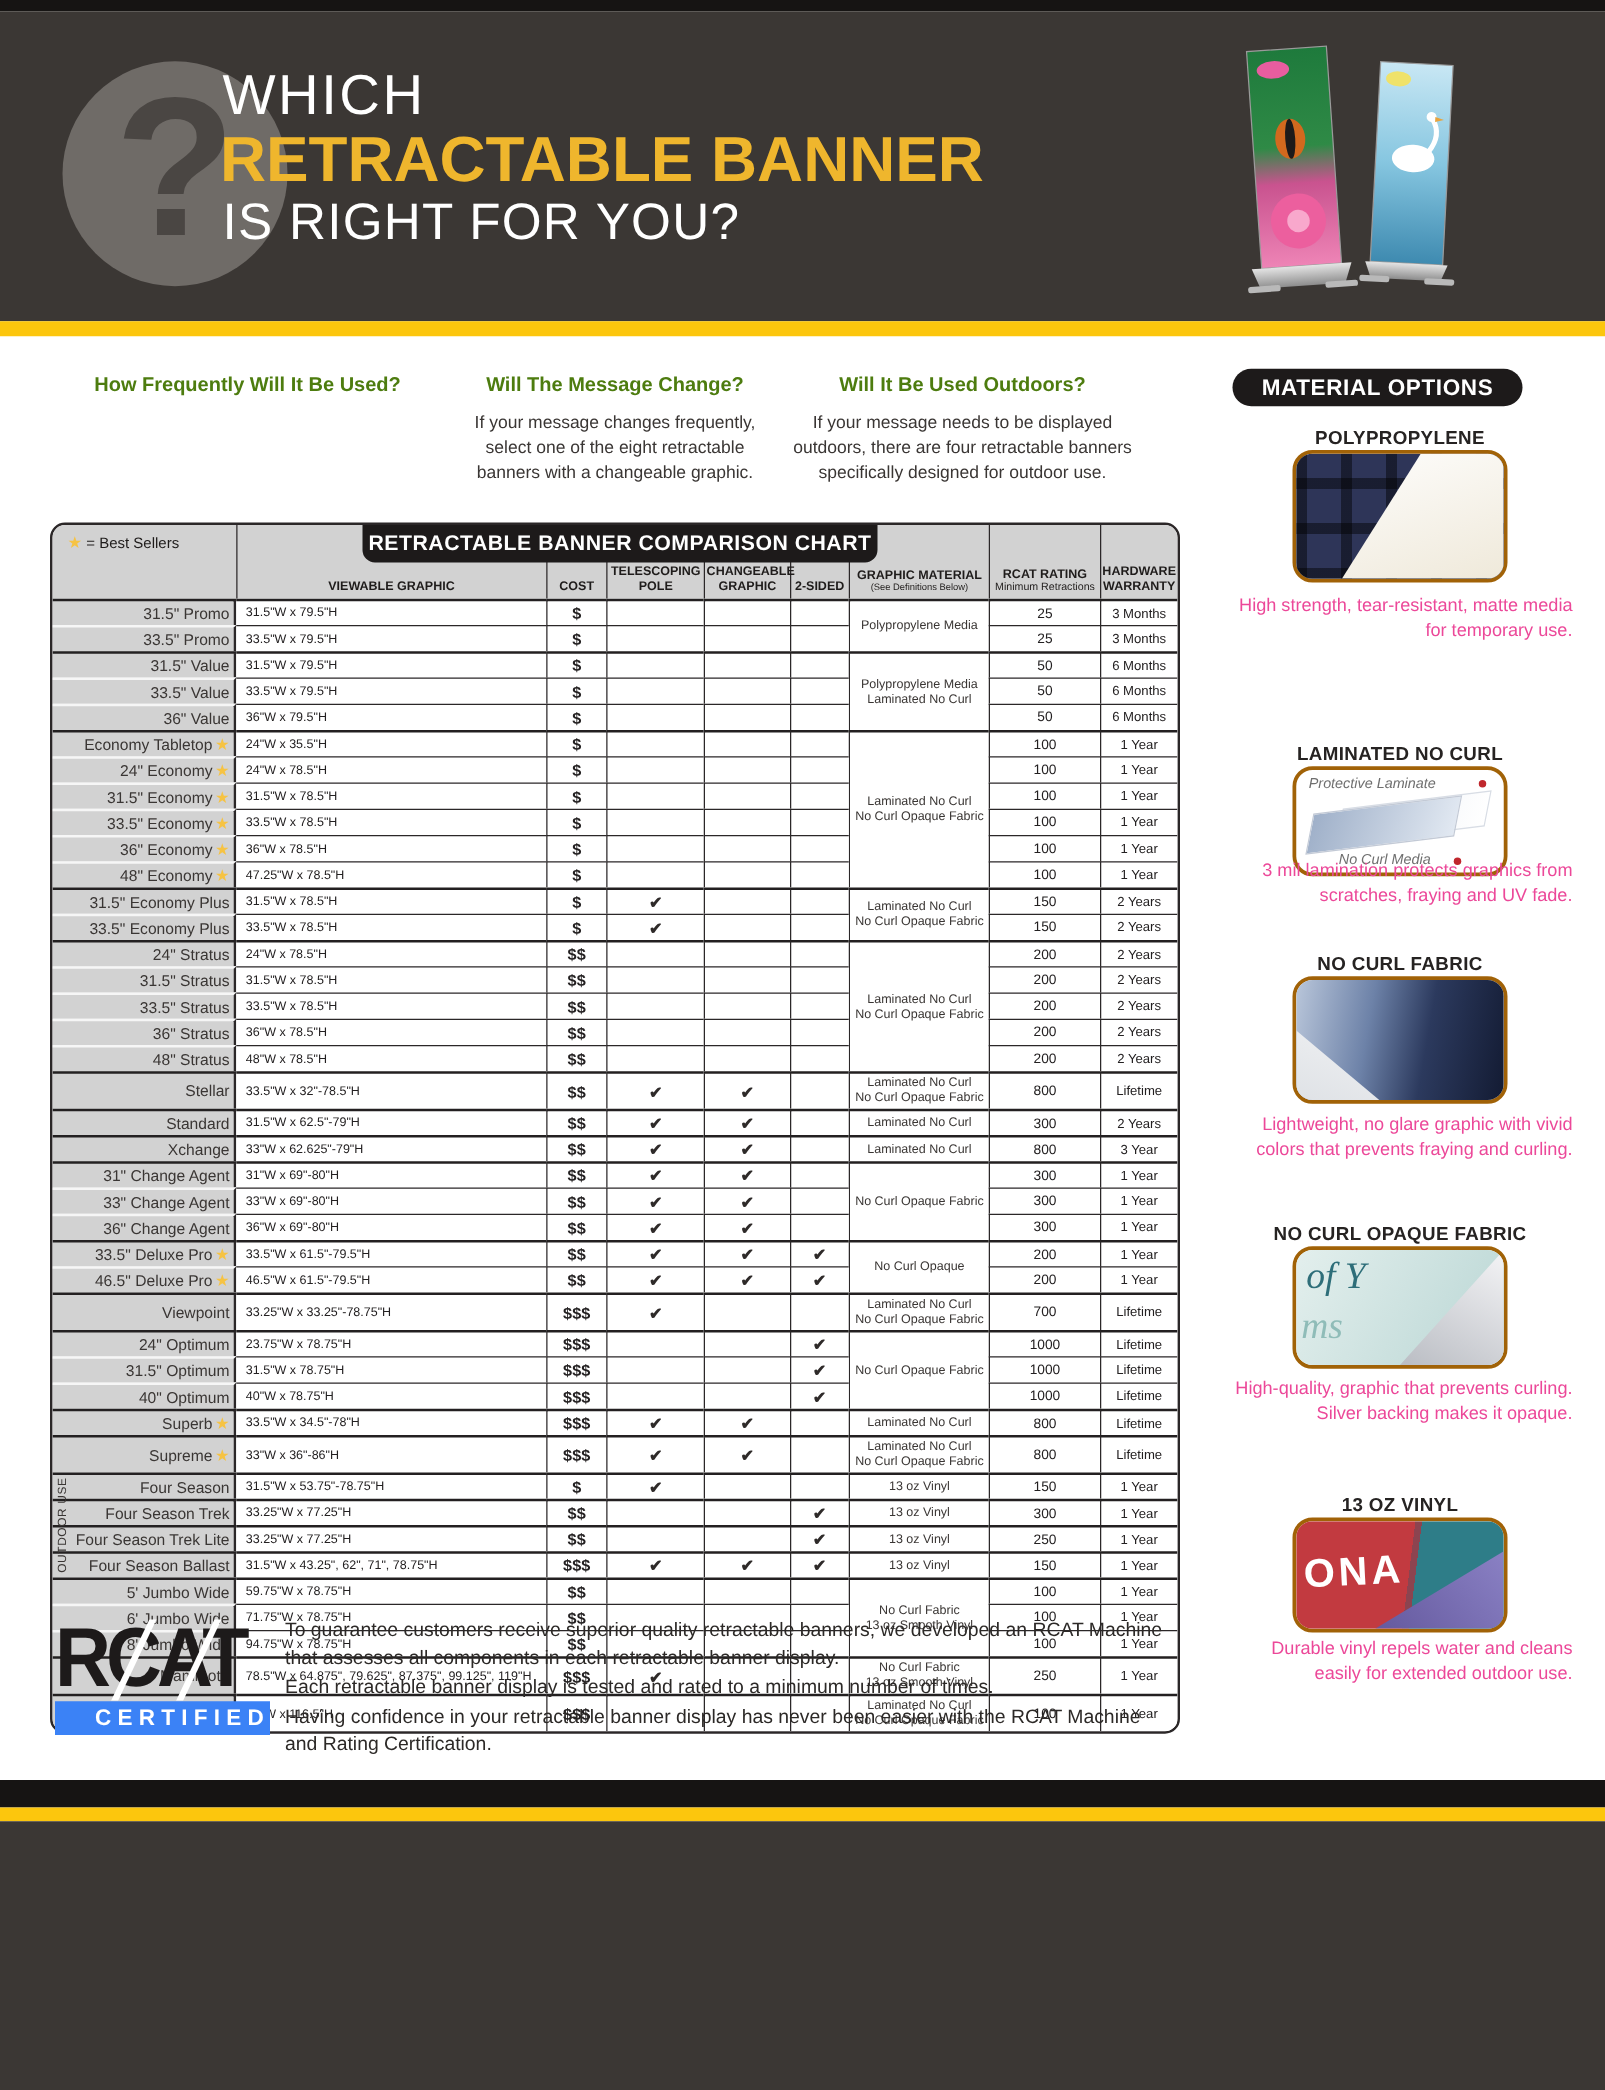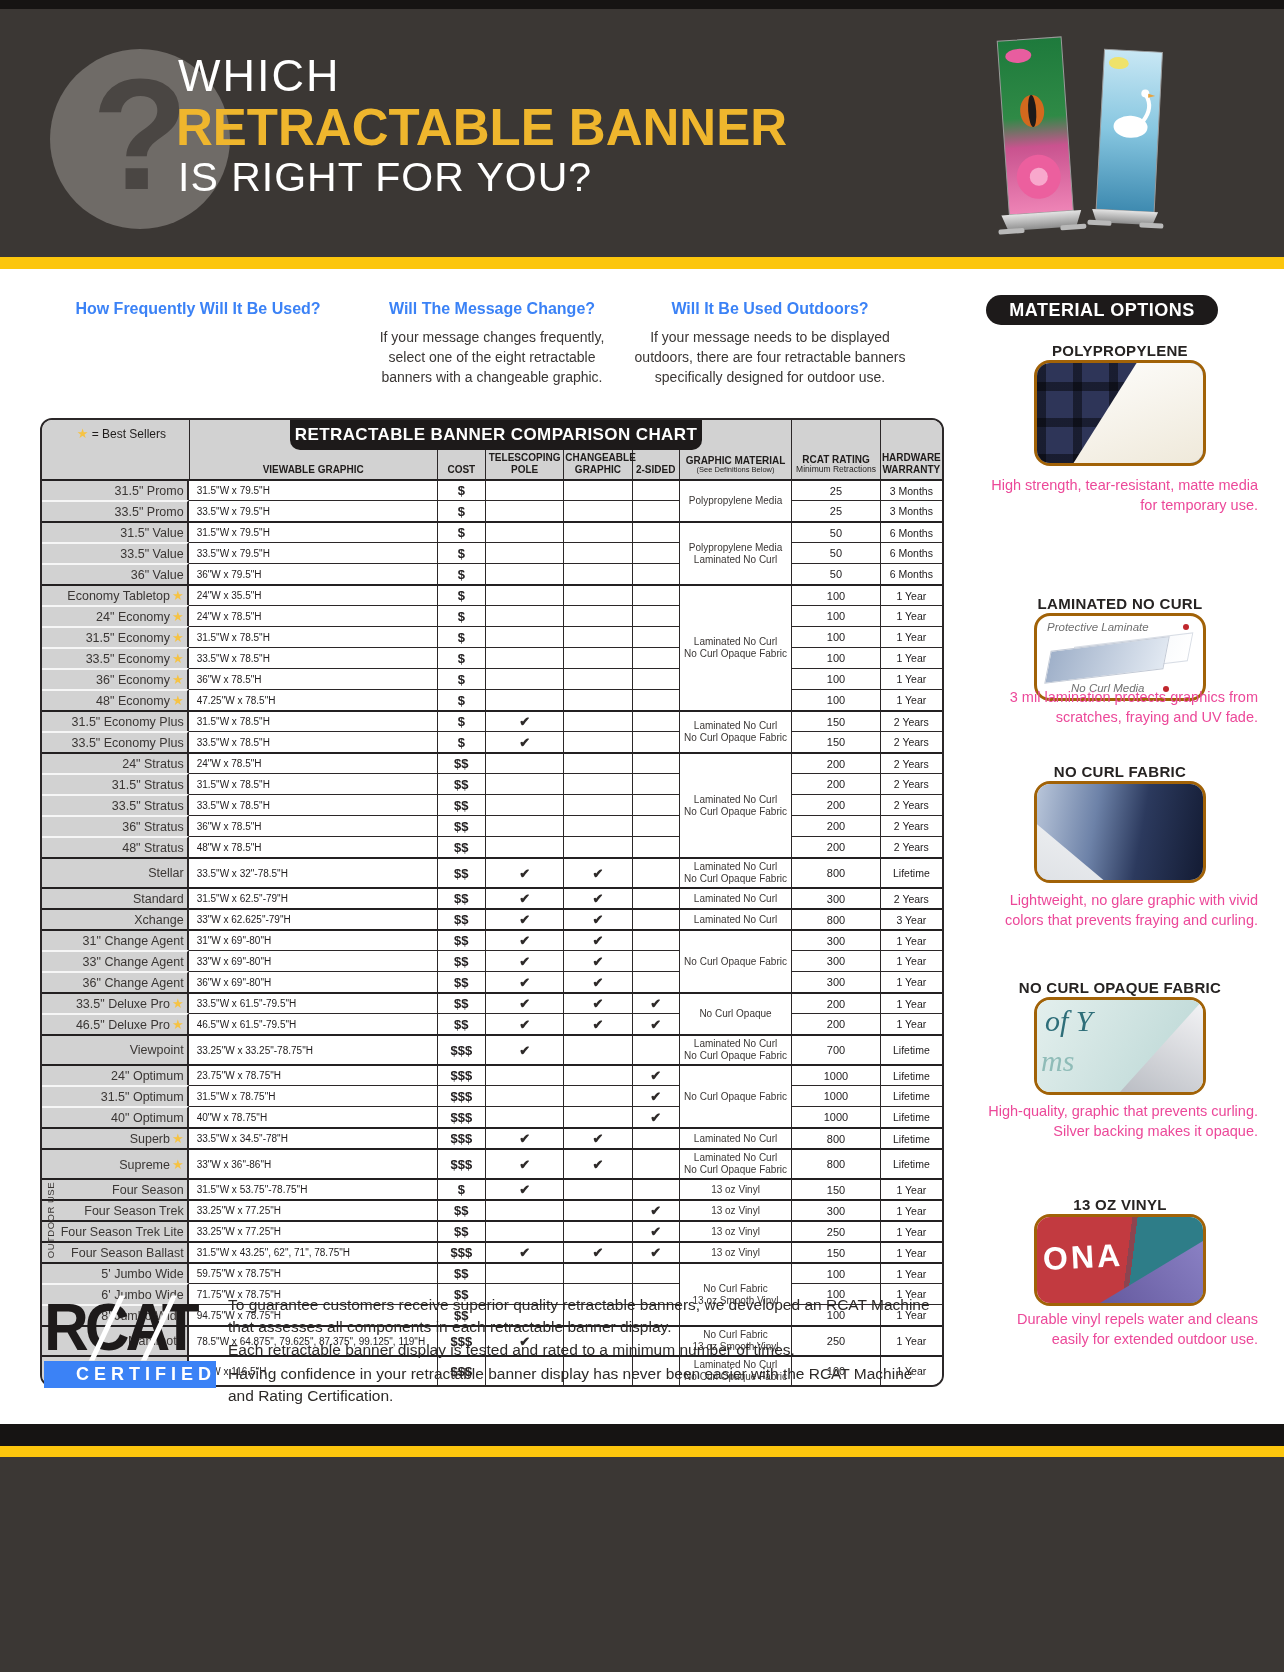--- a/index.html
+++ b/index.html
@@ -14,21 +14,21 @@
            background:#6f6b67;display:flex;align-items:center;justify-content:center;}
   .qmark{font-size:158px;font-weight:700;color:#4a4643;line-height:1;margin-top:-10px;}
   .title{position:absolute;left:178px;top:44px;line-height:1.02;white-space:nowrap;}
   .t1{color:#fff;font-size:45px;letter-spacing:2px;}
   .t2{color:#efb62d;font-size:51px;font-weight:700;letter-spacing:0;margin:3px 4px 3px -2px;}
   .t3{color:#fff;font-size:41px;letter-spacing:1px;}
   .banners{position:absolute;left:984px;top:18px;}
 
   
   .q{position:absolute;text-align:center;color:#3a3634;}
-  .q h3{font-size:16px;margin:0 0 10px;color:#3b82f6;}
+  .q h3{font-size:16px;margin:0 0 10px;color:#4d7c0f;}
   .q p{font-size:14px;line-height:1.42;margin:0;}
   #q1{left:46px;top:300px;width:304px;}
   #q2{left:370px;top:300px;width:244px;}
   #q3{left:624px;top:300px;width:292px;}
 
   
   .mo-pill{position:absolute;left:986px;top:295px;width:232px;height:30px;background:#1d1a1a;
            border-radius:16px;color:#fff;font-weight:700;font-size:18px;text-align:center;
            line-height:30px;letter-spacing:.5px;}
   .sidebar{position:absolute;left:982px;top:290px;width:276px;height:1120px;}
@@ -73,21 +73,21 @@
   .chart-wrap{position:absolute;left:40px;top:418px;width:900px;border:2px solid #2b2728;
               border-radius:12px;overflow:hidden;background:#fff;}
   .chart-title{position:absolute;left:248px;top:0;width:412px;height:30px;background:#1d1a1a;
                border-radius:0 0 10px 10px;color:#fff;font-weight:700;font-size:17px;
                text-align:center;line-height:30px;letter-spacing:.4px;z-index:5;}
   table.chart{border-collapse:separate;border-spacing:0;width:100%;table-layout:fixed;}
   .chart th{background:#d2d2d2;vertical-align:bottom;padding:2px 1px 4px;font-size:10px;
             line-height:1.15;color:#1f1c1b;font-weight:700;border-left:1px solid #2b2728;}
   .chart th:first-child{border-left:none;}
   .chart th .sub{display:block;font-size:7.5px;font-weight:400;}
-  th.legend{vertical-align:top;text-align:center;padding:7px 0 0 10px;font-size:12px;
+  th.legend{vertical-align:top;text-align:left;padding:7px 0 0 10px;font-size:12px;
             font-weight:400;height:52px;}
   .chart tbody td{border-top:1px solid #2b2728;border-left:1px solid #2b2728;height:19px;
                   padding:0 2px;font-size:11px;color:#232021;background:#fff;overflow:hidden;}
   .chart tr.tall td{height:28px;}
   .chart td.lab{background:#d2d2d2;border-left:none;border-top:2px solid #f6f6f6;
                 border-right:2px solid #2b2728;text-align:right;font-size:12.5px;
                 padding-right:3px;color:#3a3634;white-space:nowrap;}
   .chart td.size{border-left:none;font-size:10px;padding-left:8px;white-space:nowrap;}
   .chart tr.grp td{border-top:2px solid #232021;}
   .chart td.cost{text-align:center;font-weight:700;font-size:13px;}

